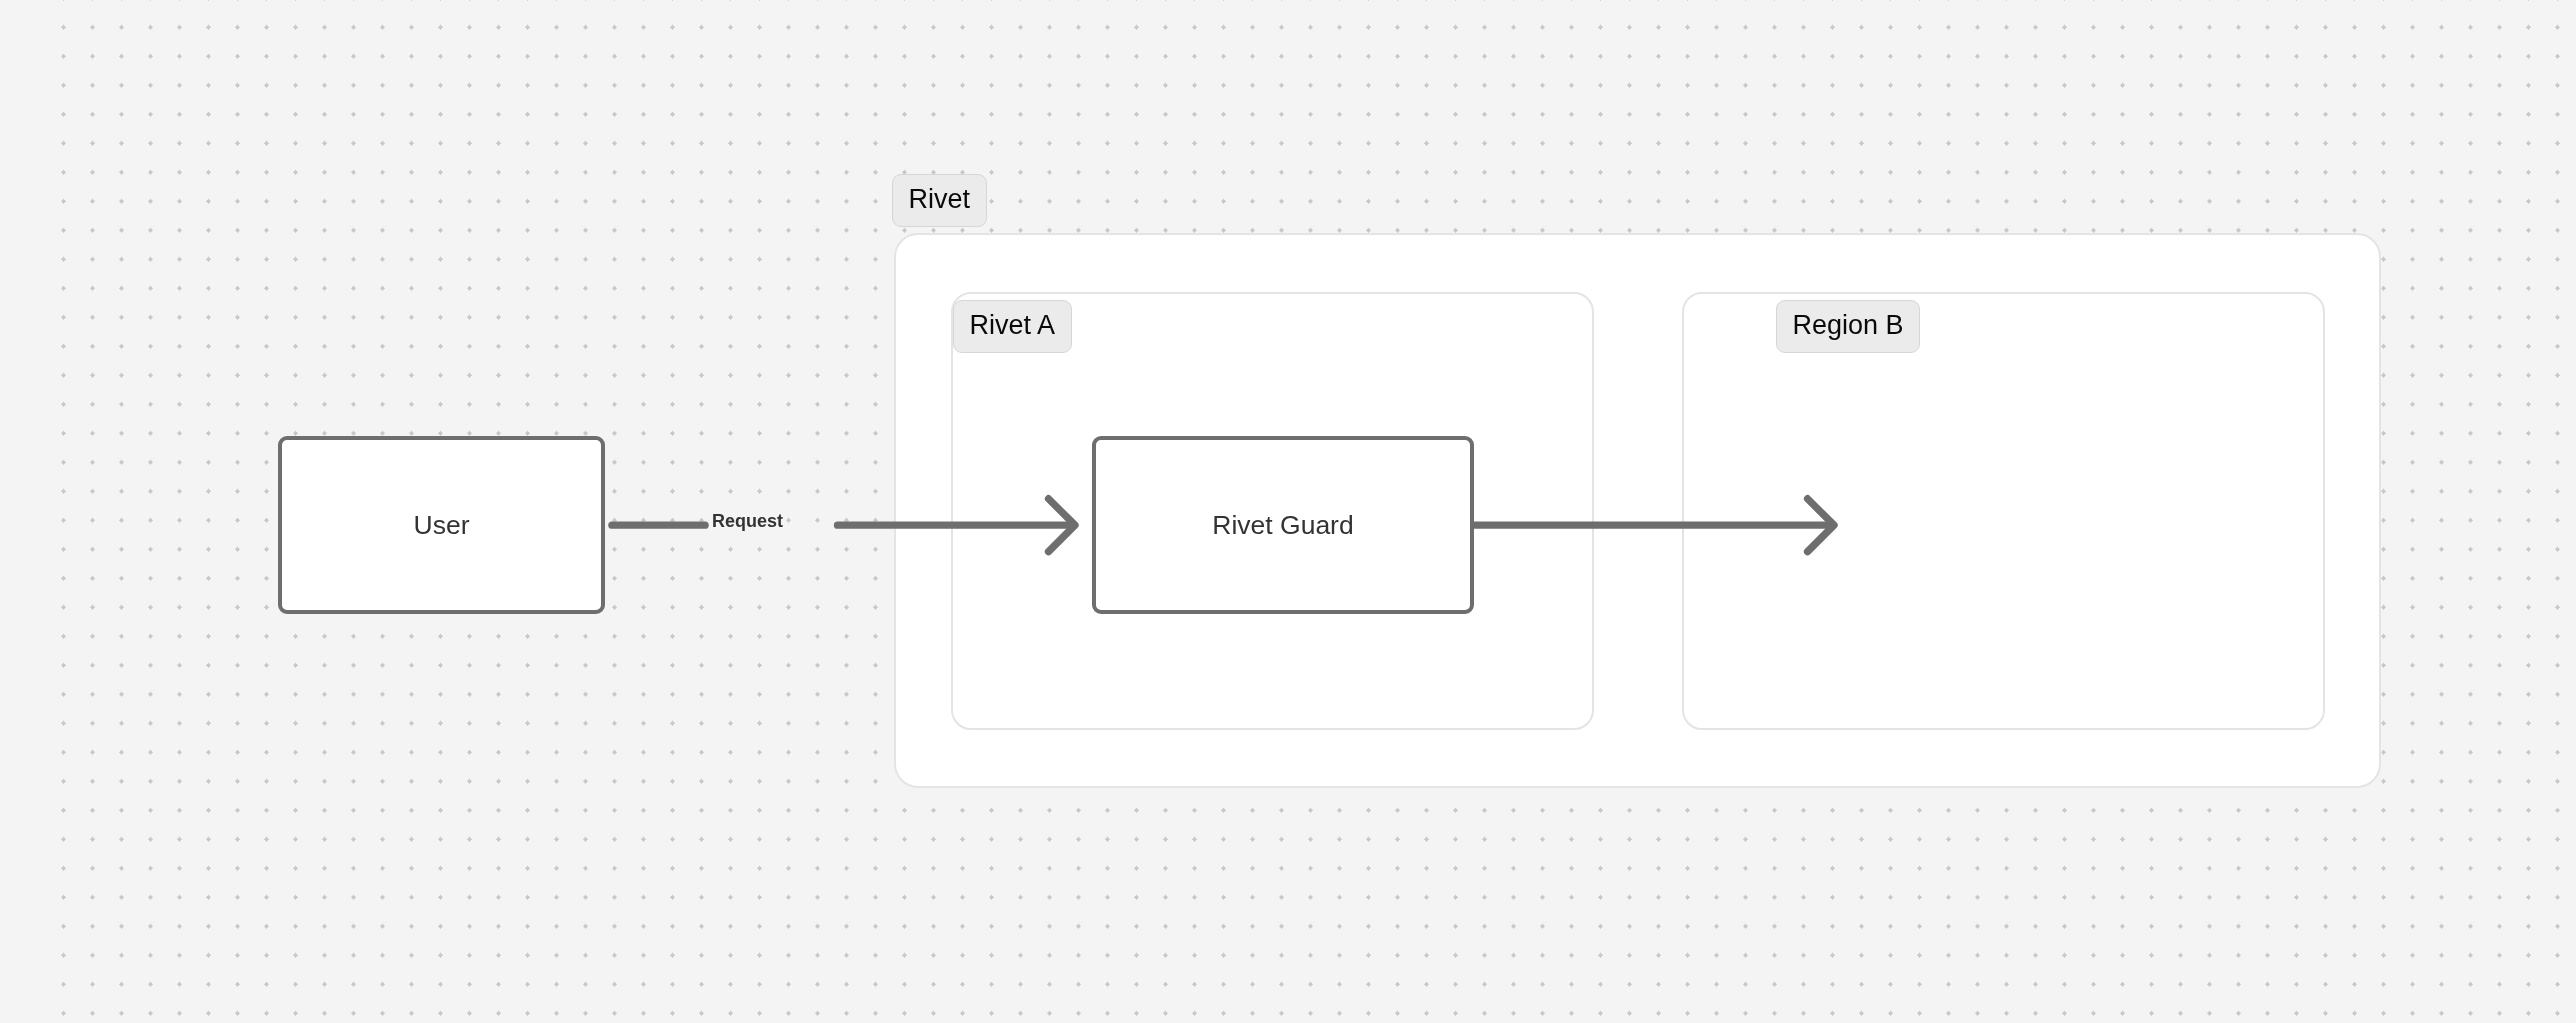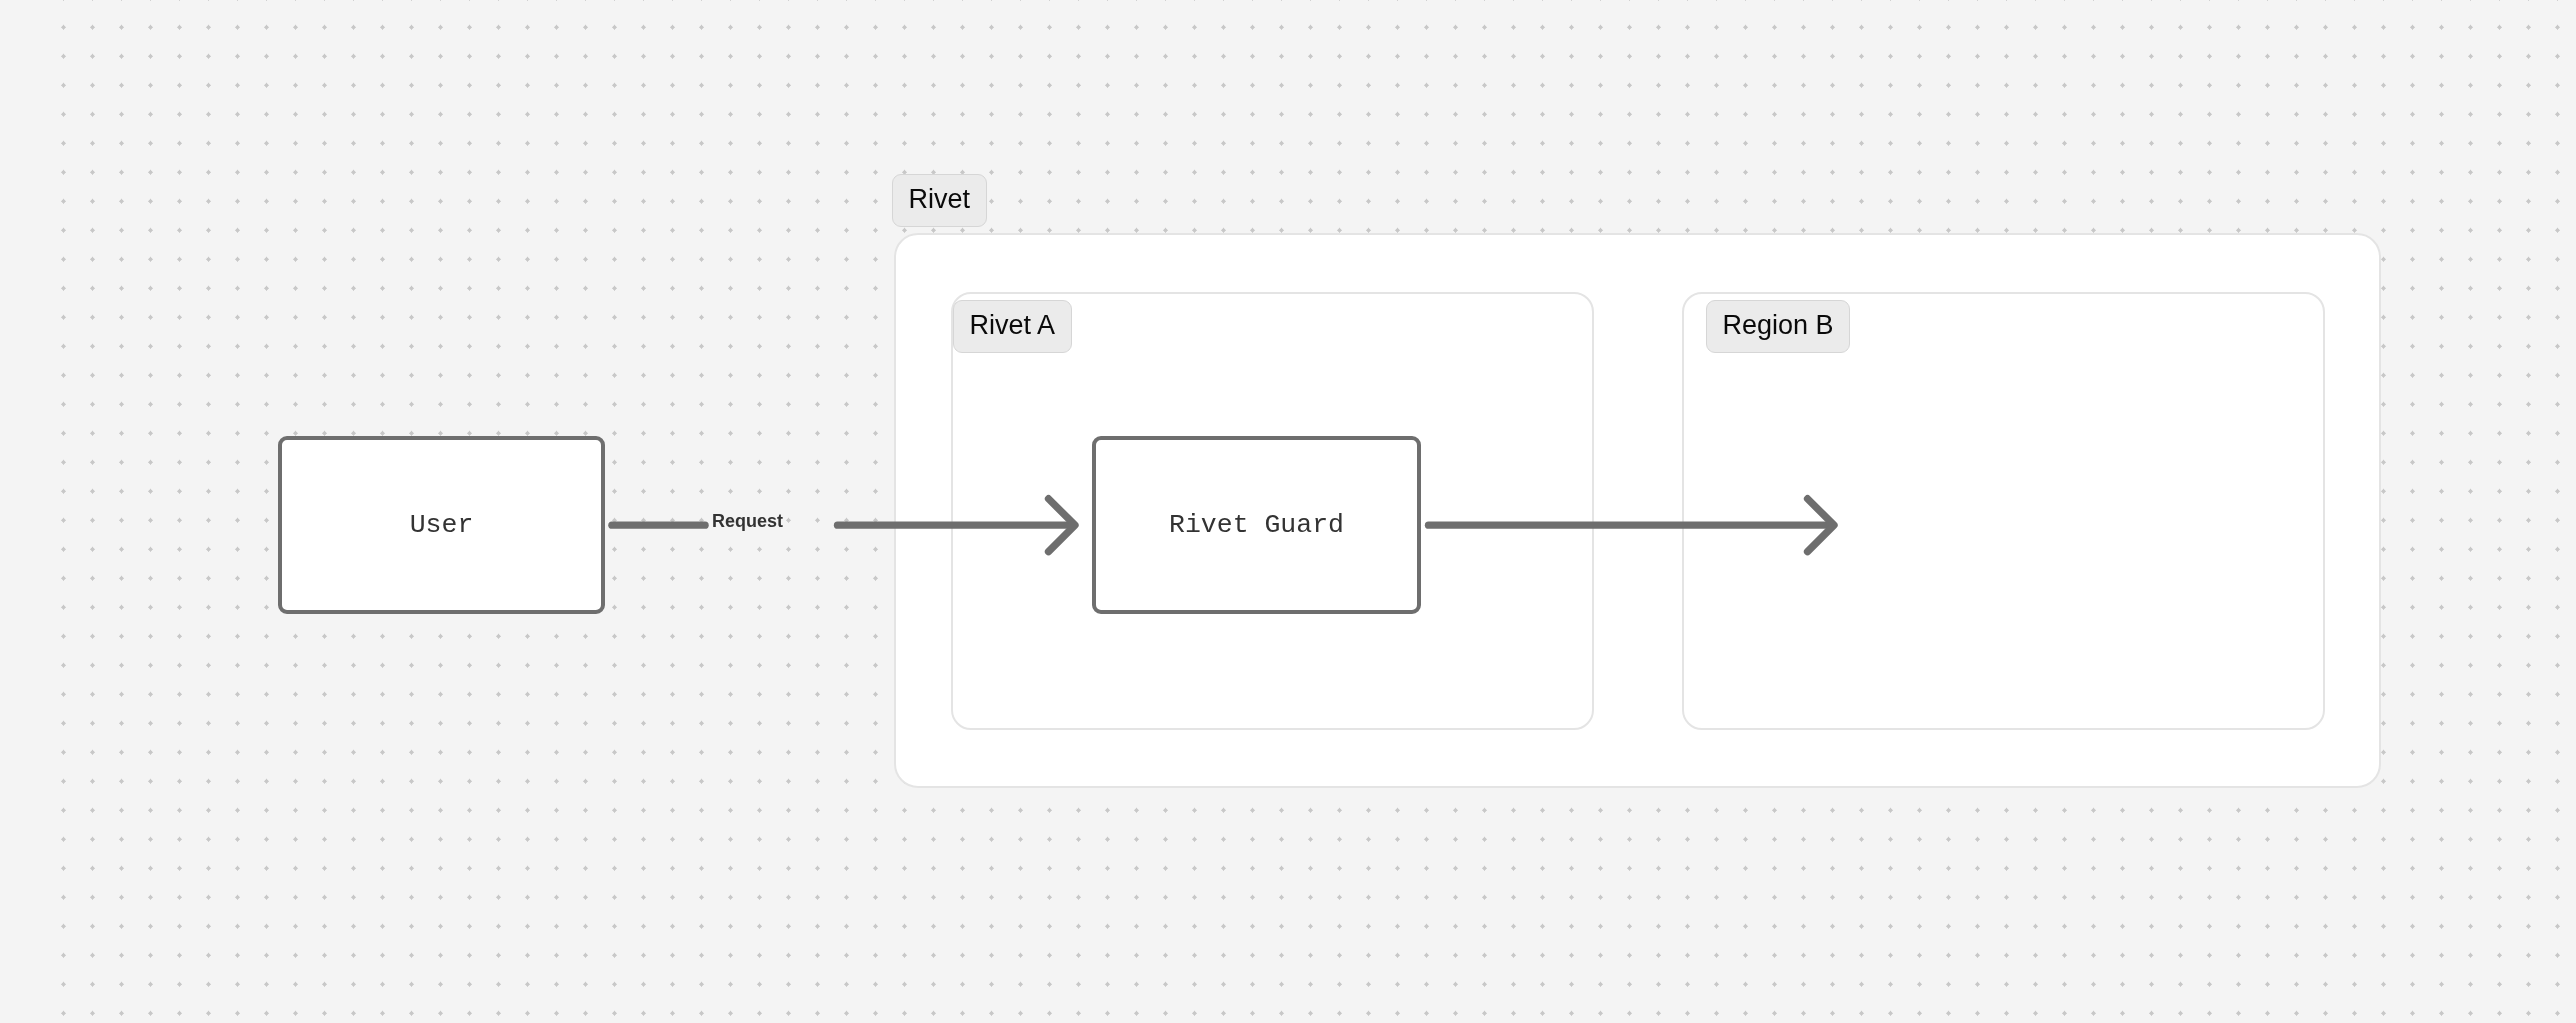--- a/index.html
+++ b/index.html
@@ -76,51 +76,50 @@
     color: #0a0a0a;
     font-size: 27px;
     line-height: 1;
     padding: 11px 15.5px 12.8px 15.5px;
     white-space: nowrap;
     z-index: 6;
     box-sizing: border-box;
   }
   #label-rivet        { left: 852px;  top: 174px; }
   #label-region-a     { left: 913px; top: 300px; }
-  #label-region-b     { left: 1666px; top: 300px; }
+  #label-region-b     { left: 1736px; top: 300px; }
 
   
   .node {
     position: absolute;
     background: #ffffff;
     border: 4.6px solid #6e6e6e;
     border-radius: 9px;
     box-sizing: border-box;
     display: flex;
     align-items: center;
     justify-content: center;
     z-index: 5;
   }
   .node-label {
     font-size: 26.5px;
     color: #333333;
     line-height: 1;
     white-space: nowrap;
-    font-family: Liberation Mono, monospace;
   }
   #node-user {
     left: 238px;
     top: 436px;
     width: 327px;
     height: 178px;
   }
   #node-rivet-guard {
     left: 1052px;
     top: 436px;
-    width: 329px;
+    width: 382px;
     height: 178px;
   }
   #node-rivet-container {
     left: 1811px;
     top: 436px;
     width: 329px;
     height: 178px;
   }
 
   

